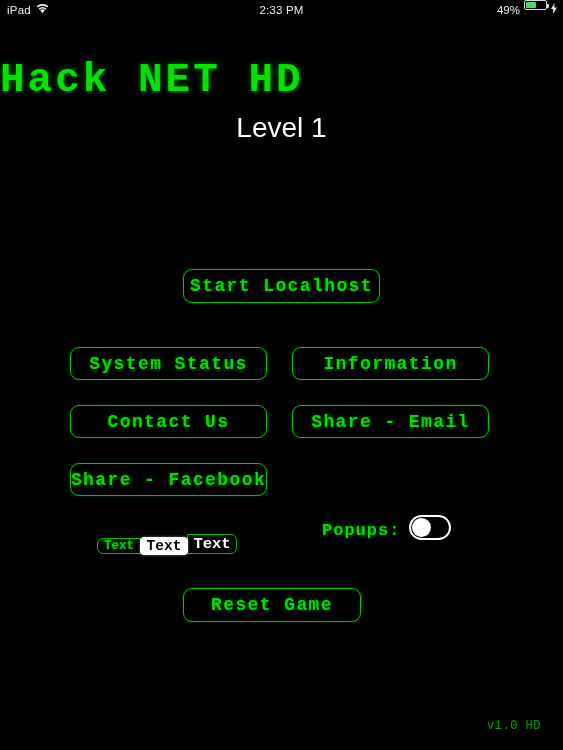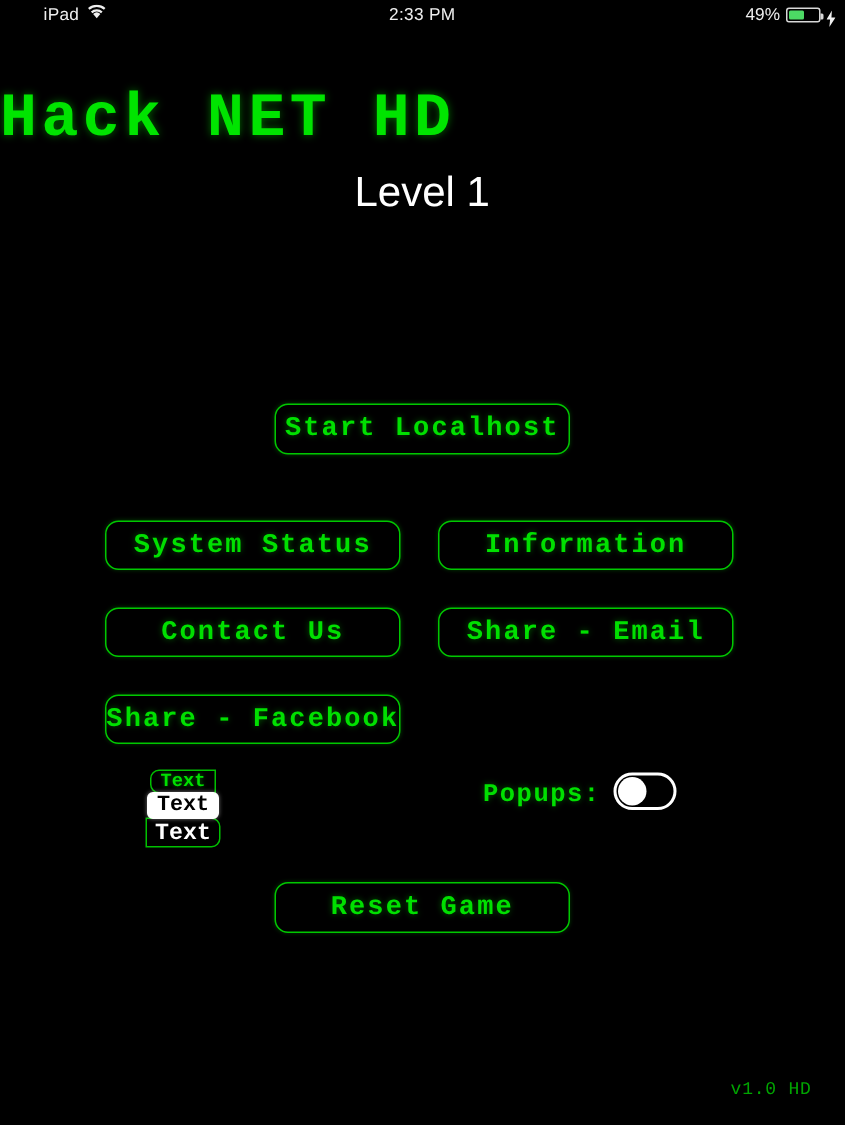--- a/index.html
+++ b/index.html
@@ -29,38 +29,37 @@
     font-size: 11px;
     line-height: 20px;
   }
   #status-left {
     position: absolute;
     left: 7px; top: 0;
     display: flex;
     align-items: center;
     gap: 5px;
     height: 20px;
-    margin-left: 22px;
   }
   #status-left .device-name { font-size: 11.5px; color: #efefef; letter-spacing: 0.2px; }
   .wifi-icon { display: block; }
   #status-center {
     position: absolute;
     left: 0; right: 0; top: 0;
     text-align: center;
     font-size: 11.5px;
     color: #efefef;
     letter-spacing: 0.2px;
   }
   #status-right {
     position: absolute;
     right: 6px; top: 0;
     height: 20px;
     display: flex;
-    align-items: center;
+    align-items: flex-start;
     gap: 4px;
   }
   #status-right .battery-pct { font-size: 11.5px; color: #efefef; }
   .battery-icon {
     position: relative;
     width: 23px; height: 10px;
     border: 1px solid #d8d8d8;
     border-radius: 2px;
   }
   .battery-icon::after {
@@ -141,23 +140,22 @@
     position: absolute;
     left: 0; top: 513px;
     width: 563px;
     height: 28px;
   }
 
   #text-size-control {
     position: absolute;
     left: 97px; top: 0;
     display: flex;
-    align-items: center;
+    align-items: flex-end;
     height: 41px;
-    flex-direction: column;
   }
   .seg {
     display: flex;
     align-items: center;
     justify-content: center;
     font-family: "Liberation Mono", "DejaVu Sans Mono", monospace;
     font-weight: bold;
     border: 1.5px solid #00c000;
     background: #000;
     cursor: pointer;
@@ -218,21 +216,21 @@
     width: 19px; height: 19px;
     border-radius: 50%;
     background: #ffffff;
     transition: left .15s;
   }
 
   
   #btn-reset-game {
     position: absolute;
     left: 183px; top: 588px;
-    width: 197px; height: 34px;
+    width: 178px; height: 34px;
   }
 
   
   #version-label {
     position: absolute;
     right: 22px; bottom: 17px;
     font-family: "Liberation Mono", "DejaVu Sans Mono", monospace;
     font-size: 12px;
     letter-spacing: 0.5px;
     color: #00a400;

